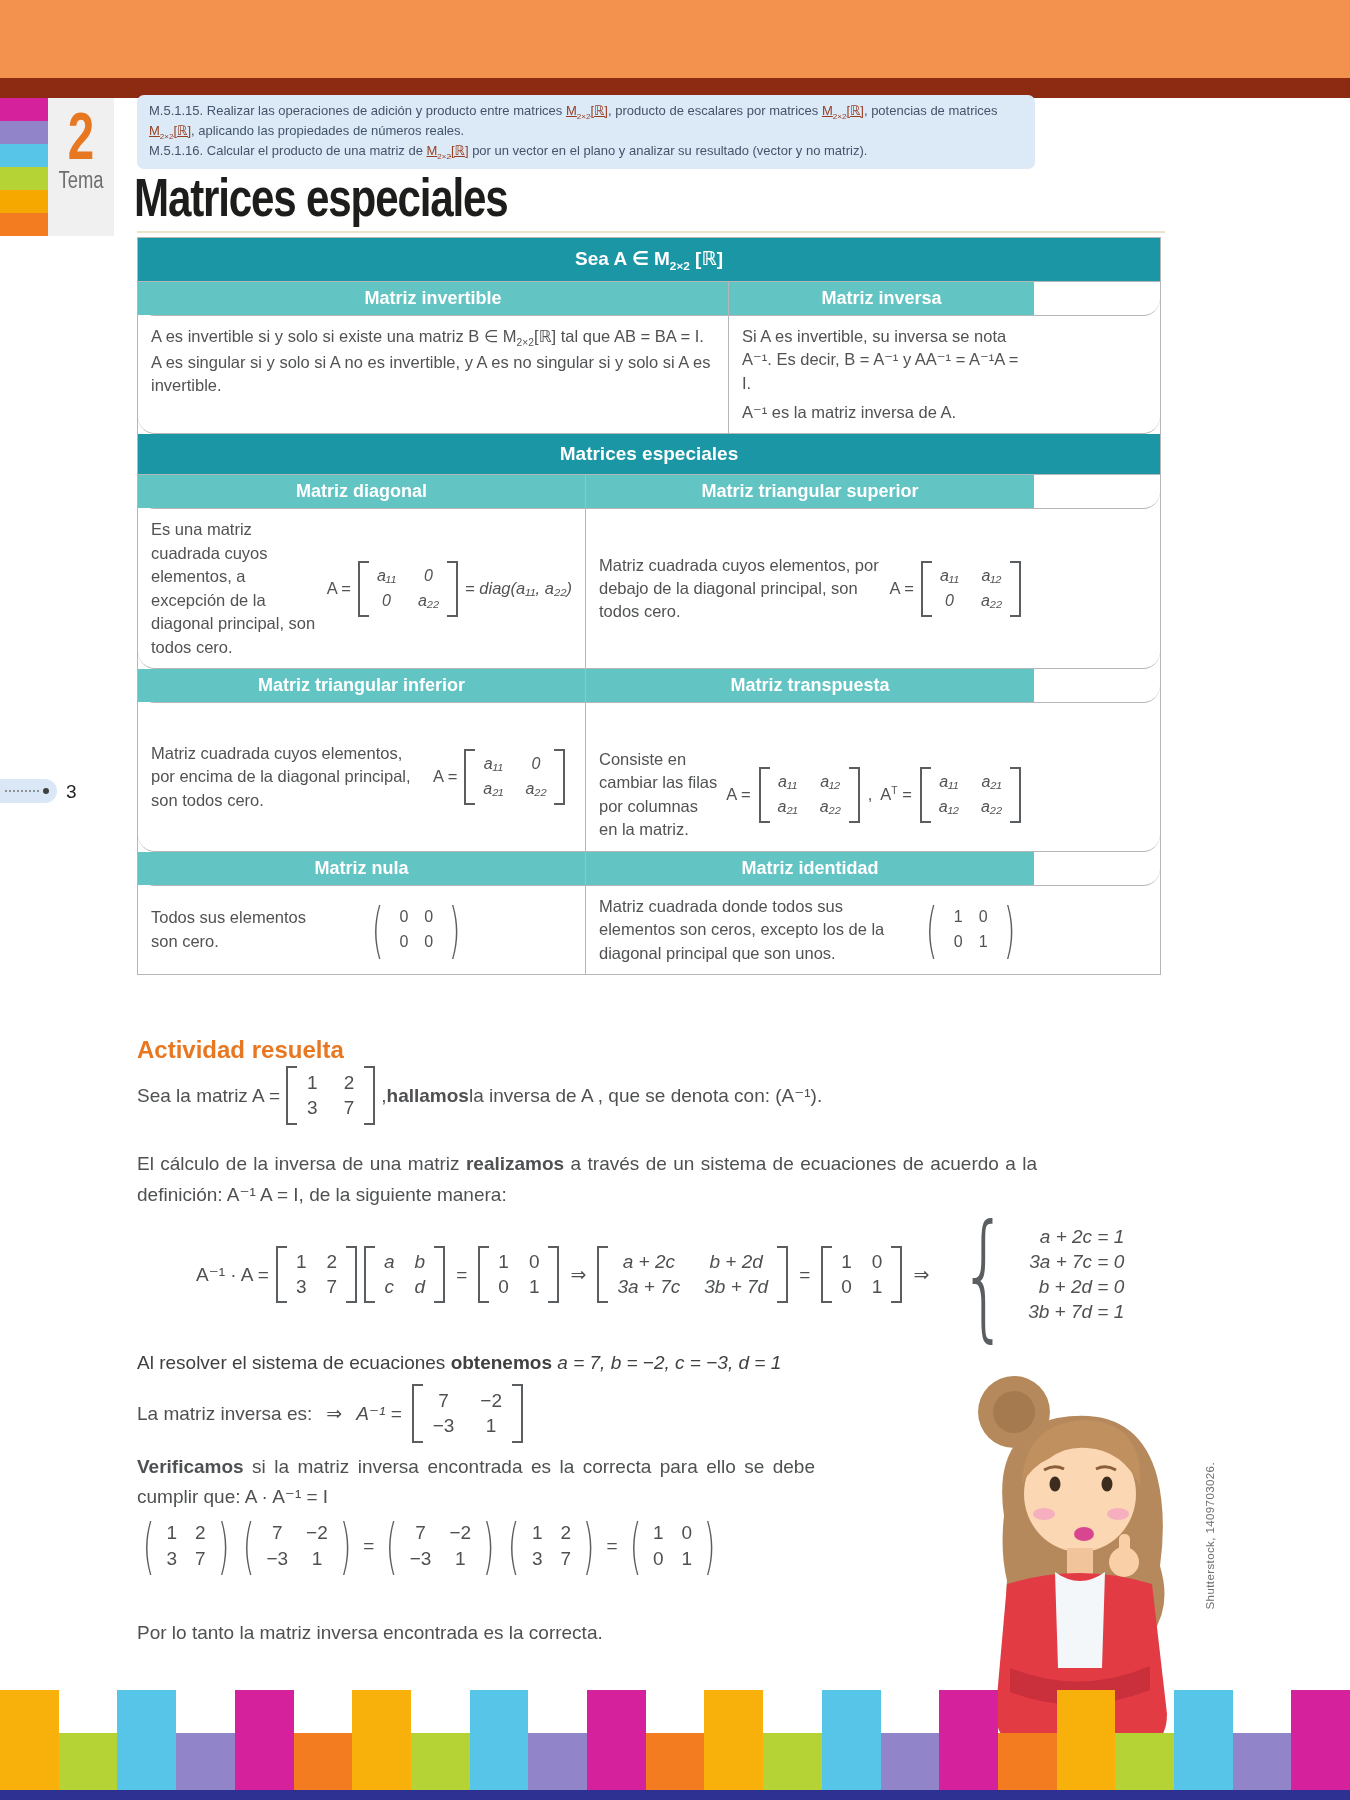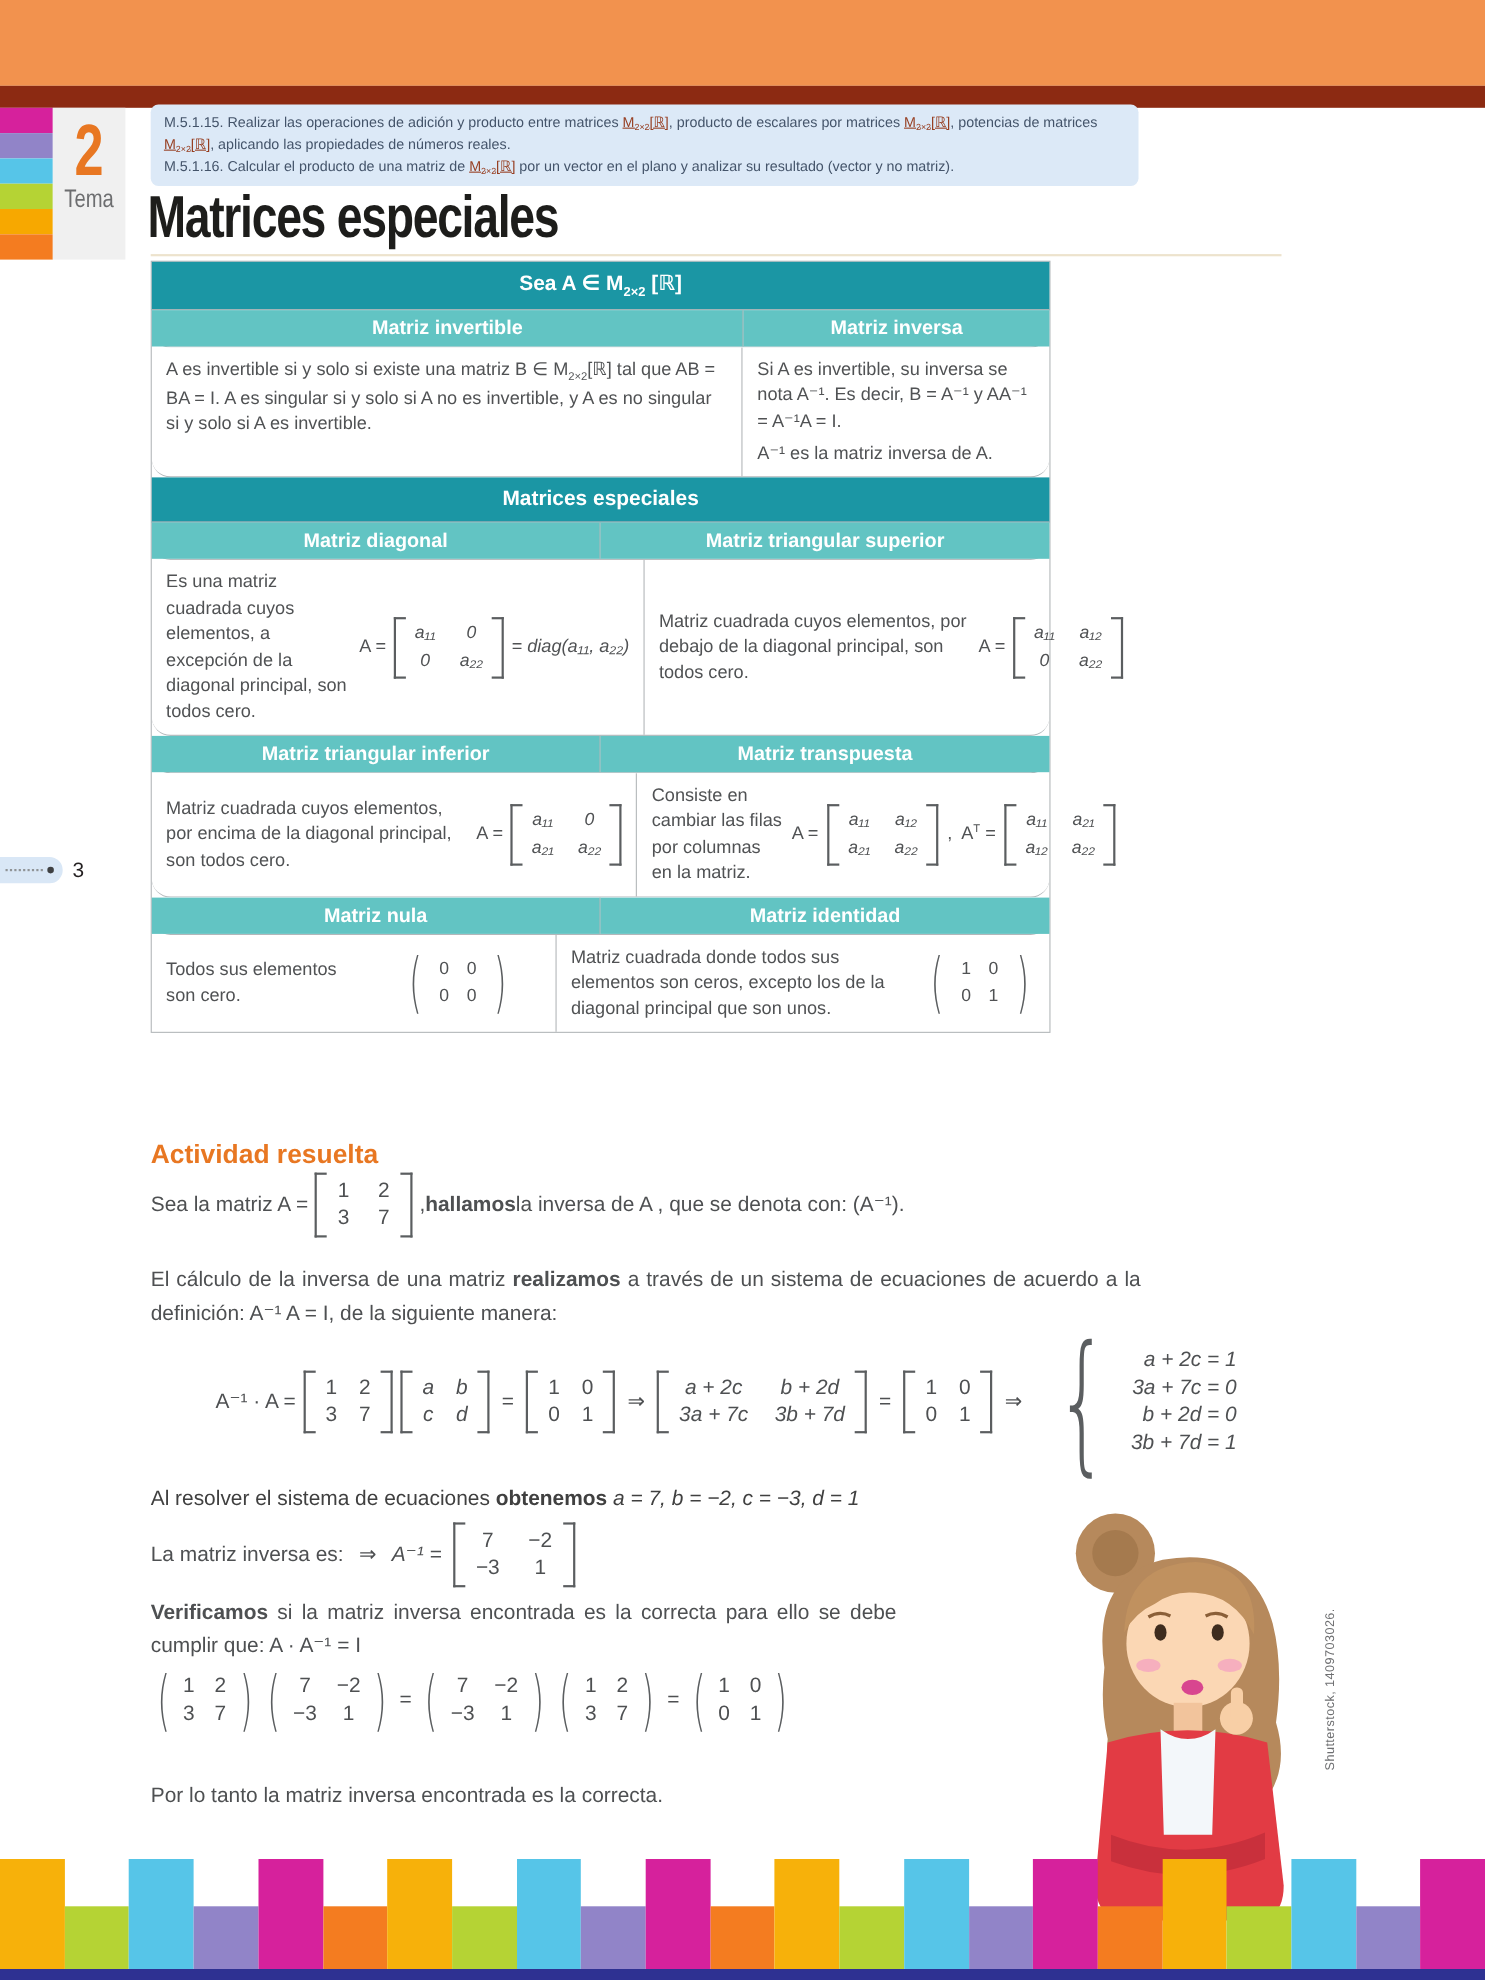--- a/index.html
+++ b/index.html
@@ -28,21 +28,21 @@
              border-radius:7px;padding:7px 12px;box-sizing:border-box;font-size:13px;line-height:1.42;color:#44546A;}
   .std-hl{color:#963E21;text-decoration:underline;}
   sub{font-size:.62em;} sup{font-size:.62em;}
 
   
   #title-rule{position:absolute;left:137px;top:231px;width:1028px;height:2px;background:#EDE3CD;}
   #page-title{position:absolute;left:134px;top:166px;font-size:54px;font-weight:bold;color:#1d1d1b;
               transform:scaleX(.78);transform-origin:left center;letter-spacing:-1.5px;white-space:nowrap;}
 
   
-  #matrix-table{position:absolute;left:137px;top:237px;width:818px;border:1px solid #b3b7ba;box-sizing:border-box;background:#fff;}
+  #matrix-table{position:absolute;left:137px;top:237px;width:1024px;border:1px solid #b3b7ba;box-sizing:border-box;background:#fff;}
   .t-main{background:#1B96A4;color:#fff;font-weight:bold;text-align:center;font-size:19px;padding:9px 0;border-bottom:1px solid #b3b7ba;}
   .t-row{display:flex;border-bottom:1px solid #b3b7ba;border-radius:17px;}
   .t-row.last{border-bottom:none;}
   .t-h{background:#62C4C3;color:#fff;font-weight:bold;text-align:center;font-size:18px;padding:6px 0;box-sizing:border-box;}
   .t-c{padding:9px 13px;font-size:16.5px;line-height:1.42;box-sizing:border-box;color:#505254;}
   .w-l1{width:591px;border-right:1px solid #b3b7ba;} .w-r1{width:305px;}
   .w-l2{width:448px;border-right:1px solid #b3b7ba;} .w-r2{width:448px;}
   .cell-flex{display:flex;align-items:center;gap:7px;}
 
   
@@ -190,21 +190,21 @@
           <span class="sb l"></span>
           <span class="cells">
             <span>a₁₁</span>
               <span>0</span>
             <span>a₂₁</span>
               <span>a₂₂</span>
           </span>
           <span class="sb r"></span>
         </span>
       </div>
-      <div class="t-c w-r2 cell-flex" style="gap:8px;">
+      <div class="t-c w-r2 cell-flex" style="gap:8px;margin-top:36px;">
         <div style="width:125px;">Consiste en cambiar las filas por columnas en la matriz.</div>
         <span class="prefix">A =</span>
         <span class="mx small">
           <span class="sb l"></span>
           <span class="cells">
             <span>a₁₁</span>
               <span>a₁₂</span>
             <span>a₂₁</span>
               <span>a₂₂</span>
           </span>

